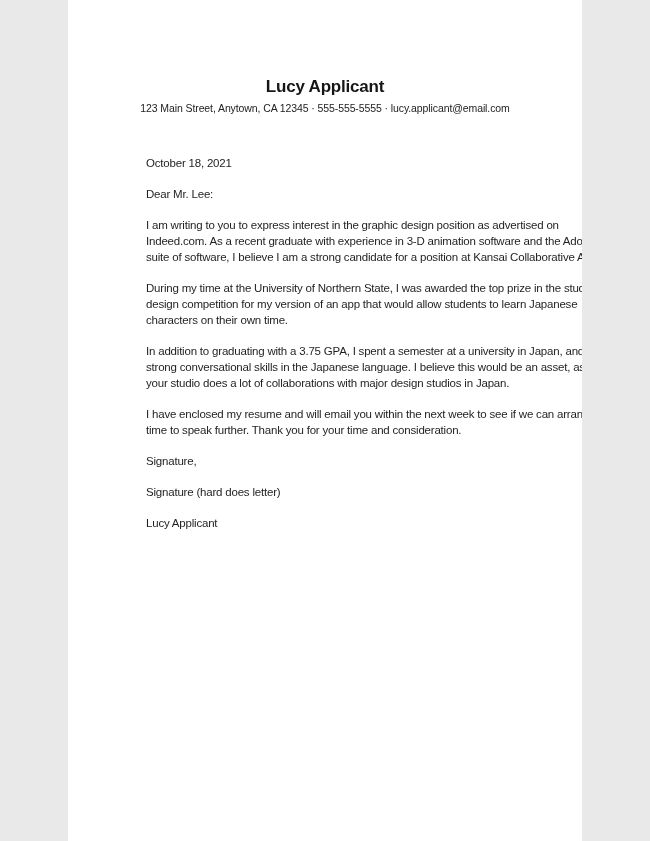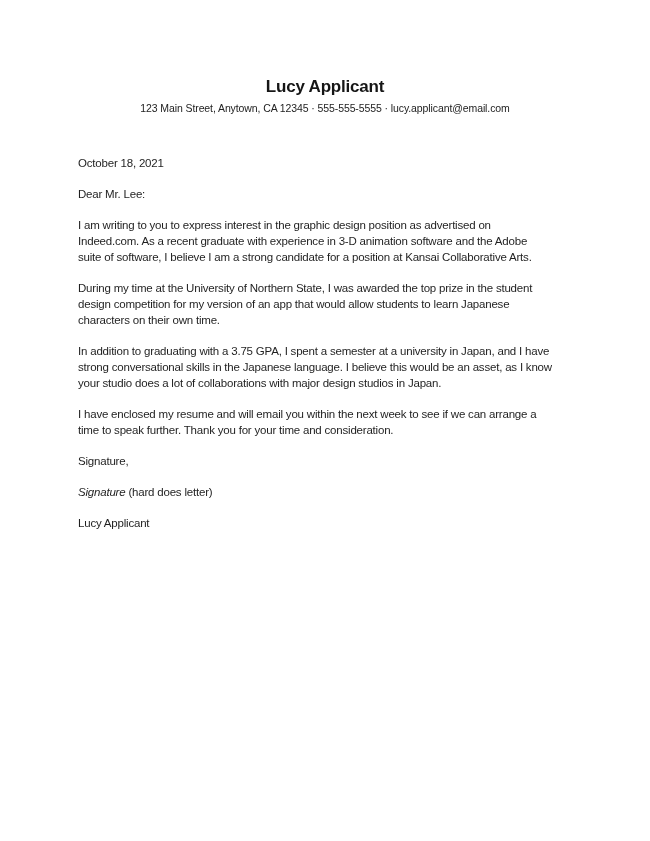--- a/index.html
+++ b/index.html
@@ -2,21 +2,21 @@
 <html><head>
 <meta charset="utf-8">
 <style>
   html, body {
     margin: 0;
     padding: 0;
     background: #e9e9e9;
   }
   .page {
     position: relative;
-    width: 650px;
+    width: 514px;
     height: 841px;
     margin: 0 auto;
     background: #ffffff;
     font-family: "Liberation Sans", sans-serif;
     color: #1f1f1f;
     overflow: hidden;
   }
   .doc-header {
     padding-top: 76px;
     text-align: center;
@@ -41,21 +41,20 @@
     font-size: 11.5px;
     line-height: 16px;
     letter-spacing: -0.2px;
   }
   .letter-body p,
   .letter-body .block {
     margin: 0 0 15px 0;
     white-space: nowrap;
   }
   .sig-italic {
-    font-style: italic;
   }
 </style>
 </head>
 <body>
 
 <div class="page">
 
   <div class="doc-header">
     <h1 class="doc-name">Lucy Applicant</h1>
     <div class="doc-contact">123 Main Street, Anytown, CA 12345 · 555-555-5555 · lucy.applicant@email.com</div>

